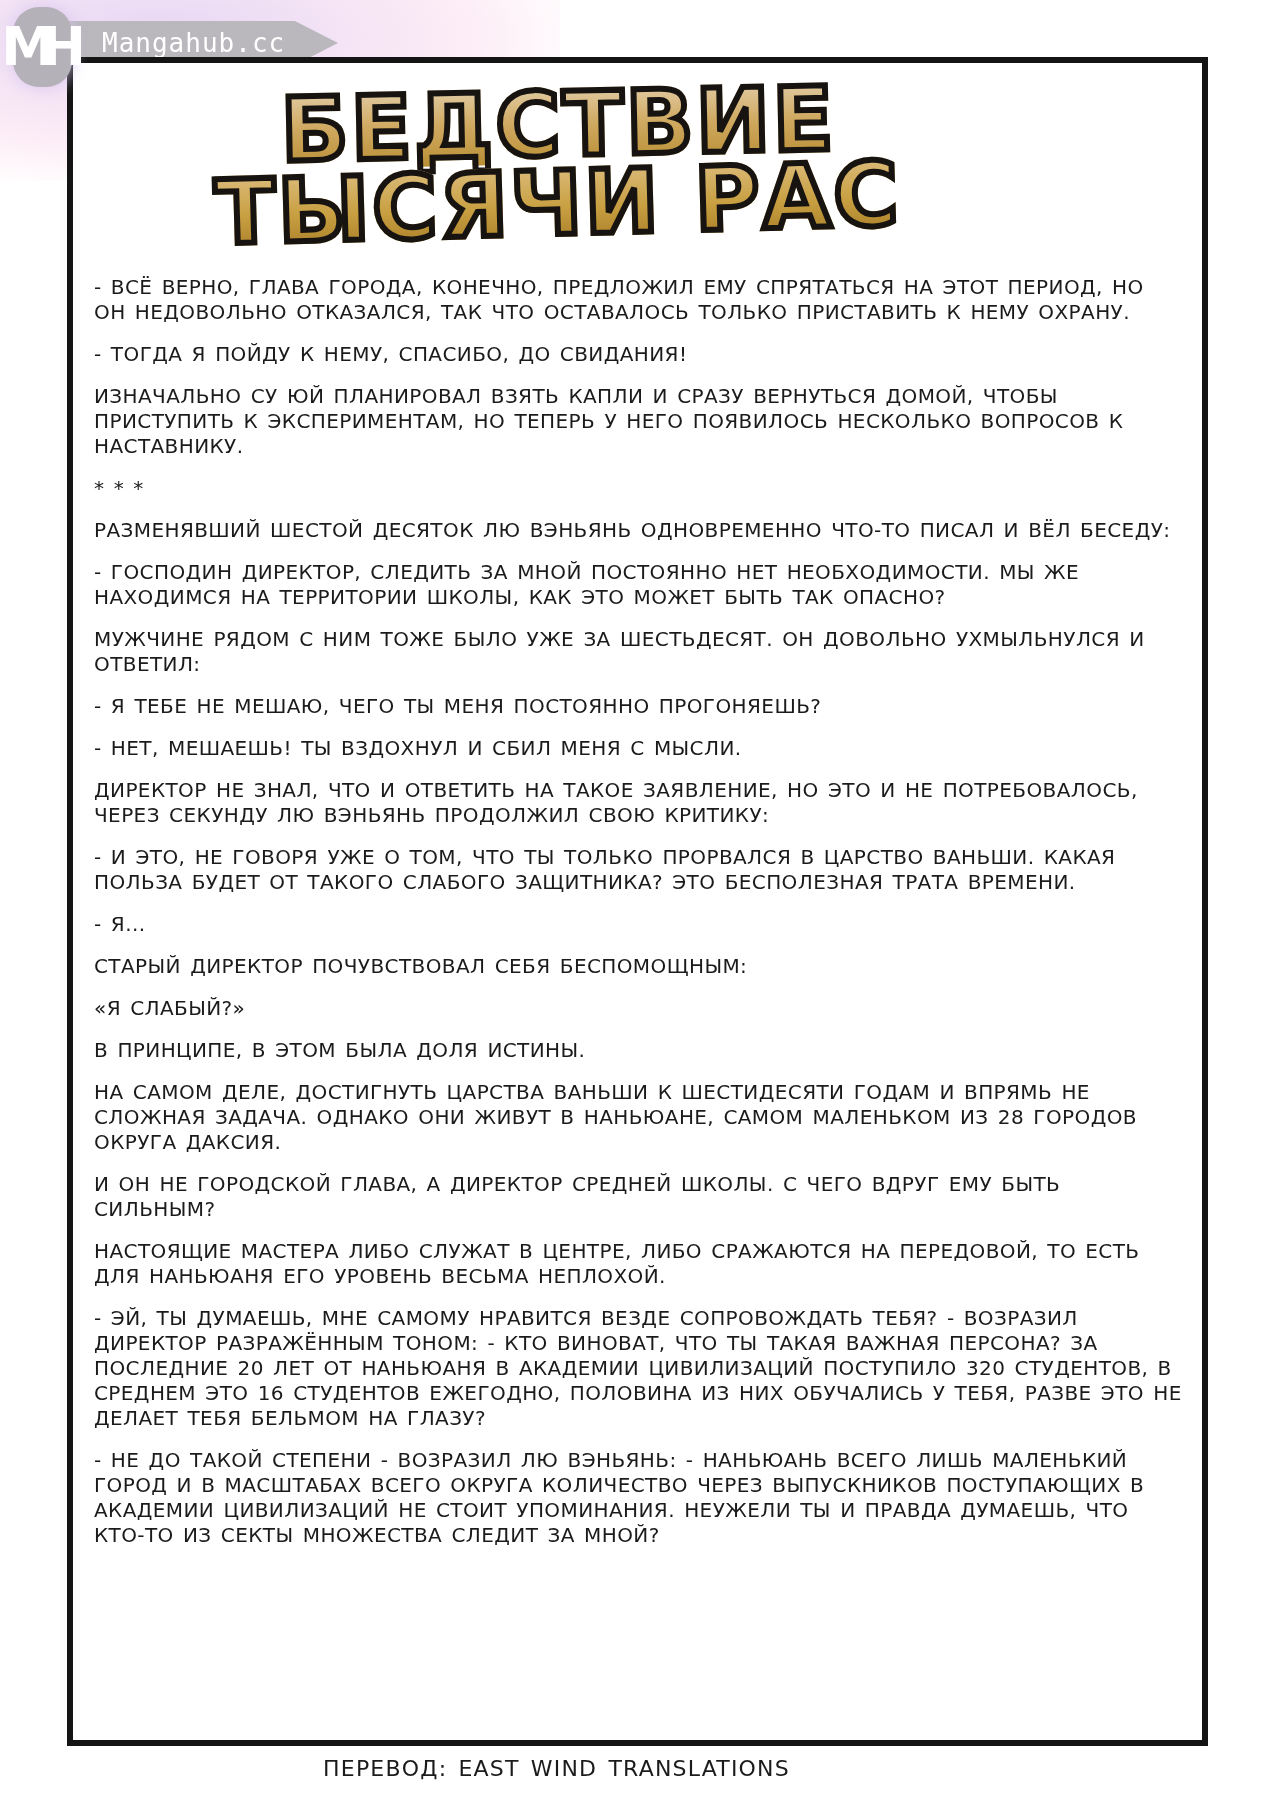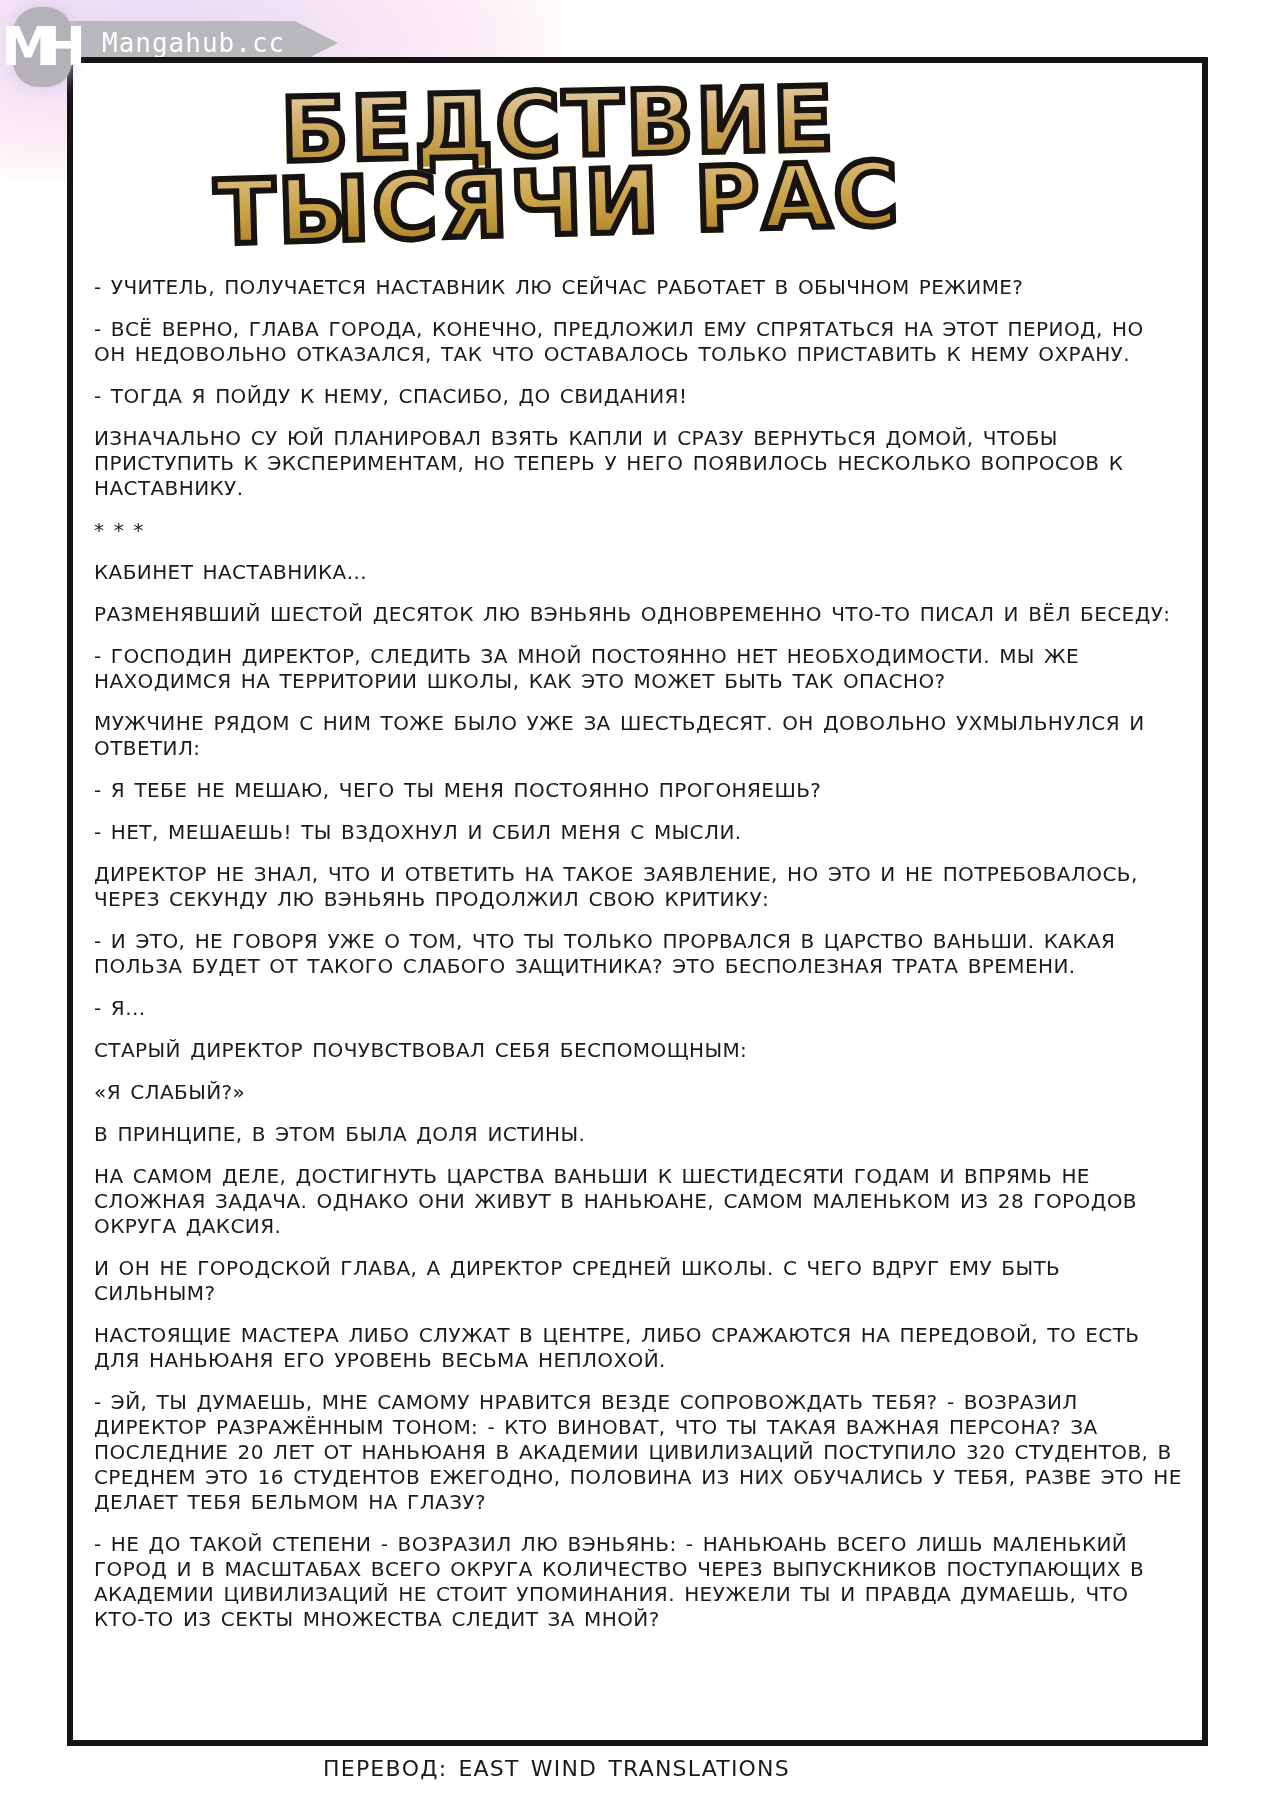--- a/index.html
+++ b/index.html
@@ -88,26 +88,24 @@
   <span class="banner-text">Mangahub.cc</span>
 </div>
 
 <div class="frame">
   <div class="title-wrap">
     <div><span class="title-line line1">БЕДСТВИЕ</span></div>
     <div><span class="title-line line2">ТЫСЯЧИ РАС</span></div>
   </div>
 
   <div class="text-col">
-    <p>- УЧИТЕЛЬ, ПОЛУЧАЕТСЯ НАСТАВНИК ЛЮ СЕЙЧАС РАБОТАЕТ В ОБЫЧНОМ РЕЖИМЕ?</p>
     <p>- ВСЁ ВЕРНО, ГЛАВА ГОРОДА, КОНЕЧНО, ПРЕДЛОЖИЛ ЕМУ СПРЯТАТЬСЯ НА ЭТОТ ПЕРИОД, НО ОН НЕДОВОЛЬНО ОТКАЗАЛСЯ, ТАК ЧТО ОСТАВАЛОСЬ ТОЛЬКО ПРИСТАВИТЬ К НЕМУ ОХРАНУ.</p>
     <p>- ТОГДА Я ПОЙДУ К НЕМУ, СПАСИБО, ДО СВИДАНИЯ!</p>
     <p>ИЗНАЧАЛЬНО СУ ЮЙ ПЛАНИРОВАЛ ВЗЯТЬ КАПЛИ И СРАЗУ ВЕРНУТЬСЯ ДОМОЙ, ЧТОБЫ ПРИСТУПИТЬ К ЭКСПЕРИМЕНТАМ, НО ТЕПЕРЬ У НЕГО ПОЯВИЛОСЬ НЕСКОЛЬКО ВОПРОСОВ К НАСТАВНИКУ.</p>
     <p>* * *</p>
-    <p>КАБИНЕТ НАСТАВНИКА...</p>
     <p>РАЗМЕНЯВШИЙ ШЕСТОЙ ДЕСЯТОК ЛЮ ВЭНЬЯНЬ ОДНОВРЕМЕННО ЧТО-ТО ПИСАЛ И ВЁЛ БЕСЕДУ:</p>
     <p>- ГОСПОДИН ДИРЕКТОР, СЛЕДИТЬ ЗА МНОЙ ПОСТОЯННО НЕТ НЕОБХОДИМОСТИ. МЫ ЖЕ НАХОДИМСЯ НА ТЕРРИТОРИИ ШКОЛЫ, КАК ЭТО МОЖЕТ БЫТЬ ТАК ОПАСНО?</p>
     <p>МУЖЧИНЕ РЯДОМ С НИМ ТОЖЕ БЫЛО УЖЕ ЗА ШЕСТЬДЕСЯТ. ОН ДОВОЛЬНО УХМЫЛЬНУЛСЯ И ОТВЕТИЛ:</p>
     <p>- Я ТЕБЕ НЕ МЕШАЮ, ЧЕГО ТЫ МЕНЯ ПОСТОЯННО ПРОГОНЯЕШЬ?</p>
     <p>- НЕТ, МЕШАЕШЬ! ТЫ ВЗДОХНУЛ И СБИЛ МЕНЯ С МЫСЛИ.</p>
     <p>ДИРЕКТОР НЕ ЗНАЛ, ЧТО И ОТВЕТИТЬ НА ТАКОЕ ЗАЯВЛЕНИЕ, НО ЭТО И НЕ ПОТРЕБОВАЛОСЬ, ЧЕРЕЗ СЕКУНДУ ЛЮ ВЭНЬЯНЬ ПРОДОЛЖИЛ СВОЮ КРИТИКУ:</p>
     <p>- И ЭТО, НЕ ГОВОРЯ УЖЕ О ТОМ, ЧТО ТЫ ТОЛЬКО ПРОРВАЛСЯ В ЦАРСТВО ВАНЬШИ. КАКАЯ ПОЛЬЗА БУДЕТ ОТ ТАКОГО СЛАБОГО ЗАЩИТНИКА? ЭТО БЕСПОЛЕЗНАЯ ТРАТА ВРЕМЕНИ.</p>
     <p>- Я...</p>
     <p>СТАРЫЙ ДИРЕКТОР ПОЧУВСТВОВАЛ СЕБЯ БЕСПОМОЩНЫМ:</p>
     <p>«Я СЛАБЫЙ?»</p>

